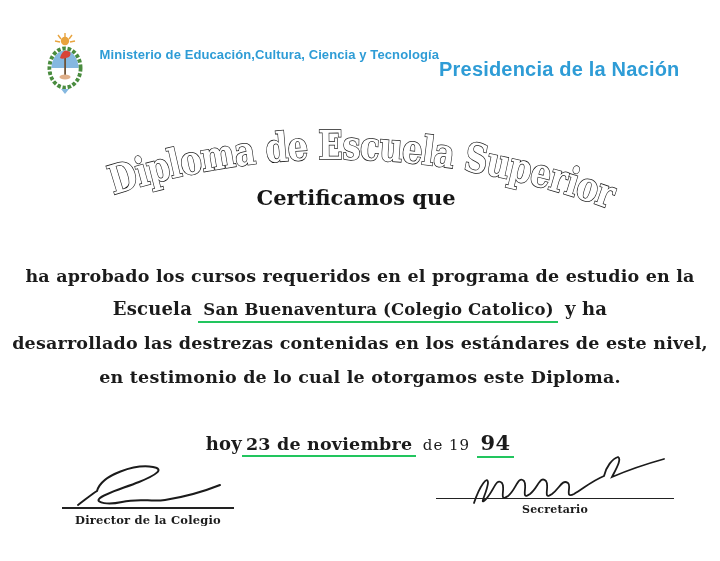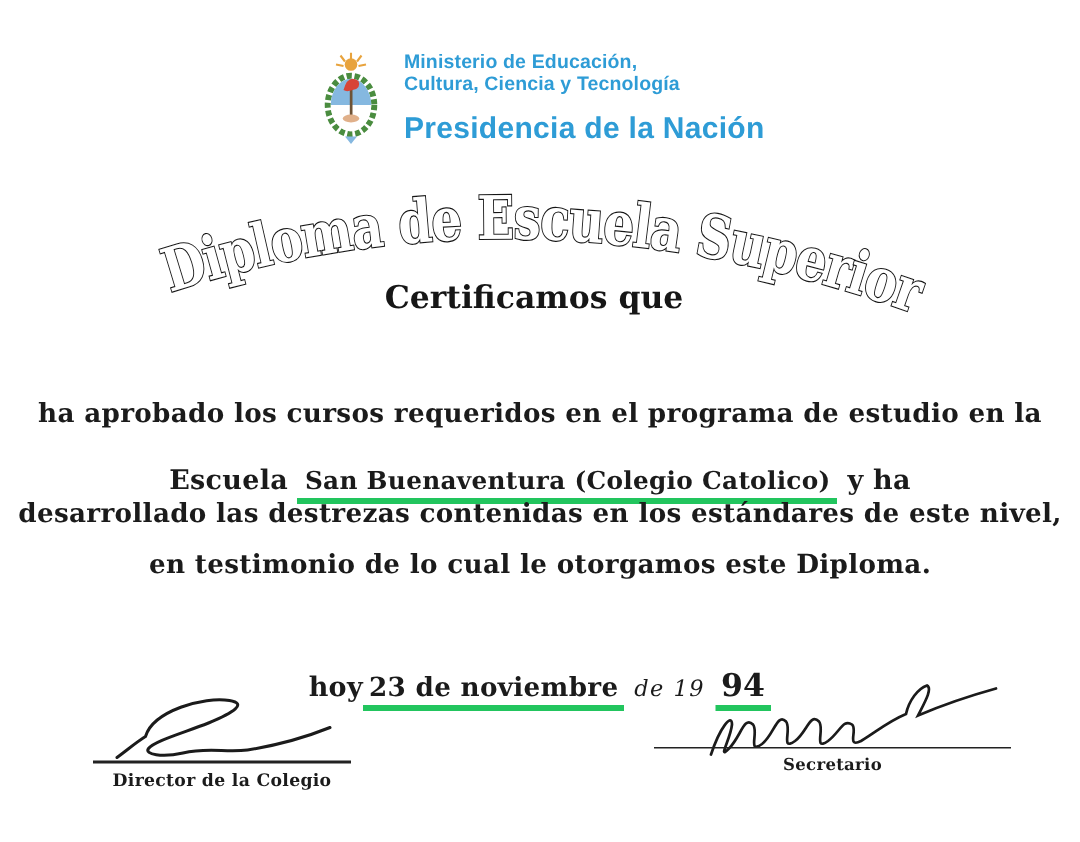--- a/index.html
+++ b/index.html
@@ -9,21 +9,21 @@
     background:#ffffff;
     font-family:"DejaVu Serif", serif;
     color:#1b1b1b;
     overflow:hidden;
   }
   
   .header{
     position:absolute;top:33px;left:0;right:0;
     display:flex;justify-content:center;align-items:center;gap:11px;
   }
-  .header-text{display:flex;flex-direction:column;line-height:1.18;
+  .header-text{display:flex;line-height:1.18;
     font-family:"Liberation Sans", sans-serif;font-weight:bold;color:#2e9cd6;}
   .h-small{font-size:13px;letter-spacing:0.1px;}
   .h-big{font-size:20px;margin-top:11px;letter-spacing:0.2px;}
   
   .title-svg{position:absolute;top:110px;left:0;}
   .arch-text{
     font-family:"DejaVu Serif", serif;
     font-weight:bold;font-size:40px;
     fill:#ffffff;stroke:#161616;stroke-width:1.5px;paint-order:stroke;
     letter-spacing:-1px;
@@ -33,30 +33,29 @@
     font-weight:bold;font-size:21px;fill:#161616;
   }
   
   .bodyline{
     position:absolute;left:0;right:0;text-align:center;
     font-weight:bold;font-size:17.5px;letter-spacing:0.2px;
     white-space:nowrap;
   }
   .blank{
     display:inline-block;
-    border-bottom:4px solid #22c55e;
+    border-bottom:2px solid #22c55e;
     text-align:center;
     font-size:16.5px;font-weight:bold;
     padding:0 4px 1px 4px;
     line-height:1.15;
     vertical-align:baseline;
-    margin-top:14px;
   }
   .lbl{display:inline-block;}
-  .small-plain{font-size:15px;font-weight:normal;letter-spacing:1px;font-style:italic;}
+  .small-plain{font-size:15px;font-weight:normal;letter-spacing:1px;}
   
   .sig-block{position:absolute;display:flex;flex-direction:column;align-items:center;}
   .sig-svg{display:block;}
   .sig-line{width:100%;border-top:2px solid #222222;}
   .sig-line.thin{border-top-width:1.5px;}
   .sig-role{
     font-weight:bold;font-size:11.5px;margin-top:4px;letter-spacing:0.2px;
   }
   .overlap{margin-bottom:-8px;}
 </style>

